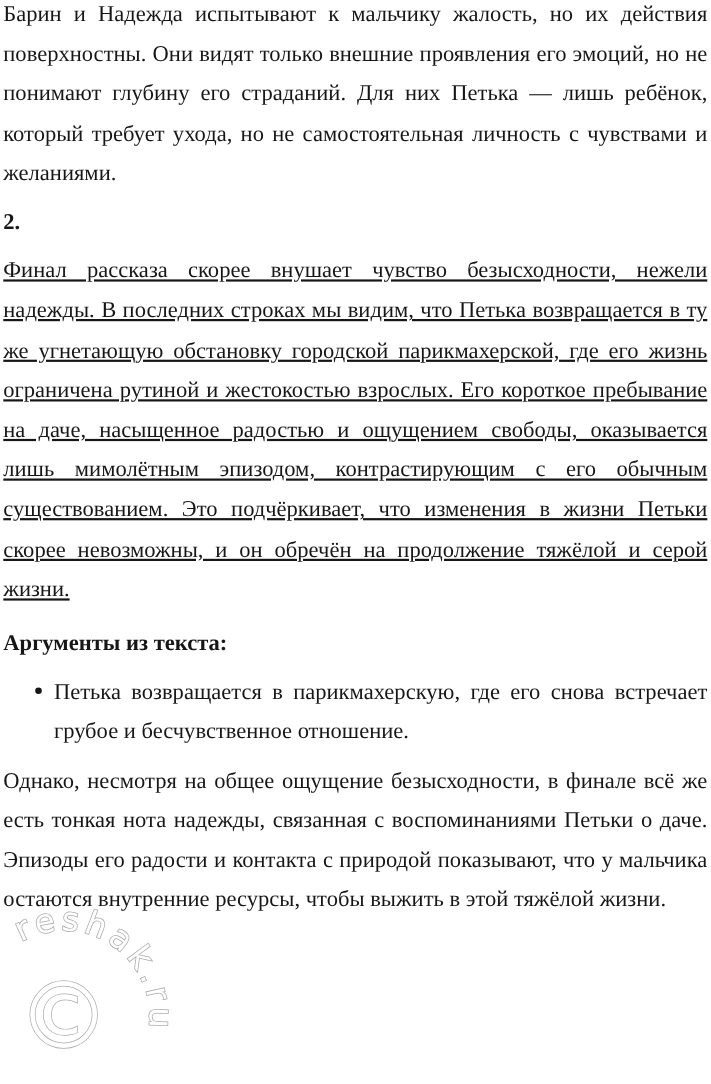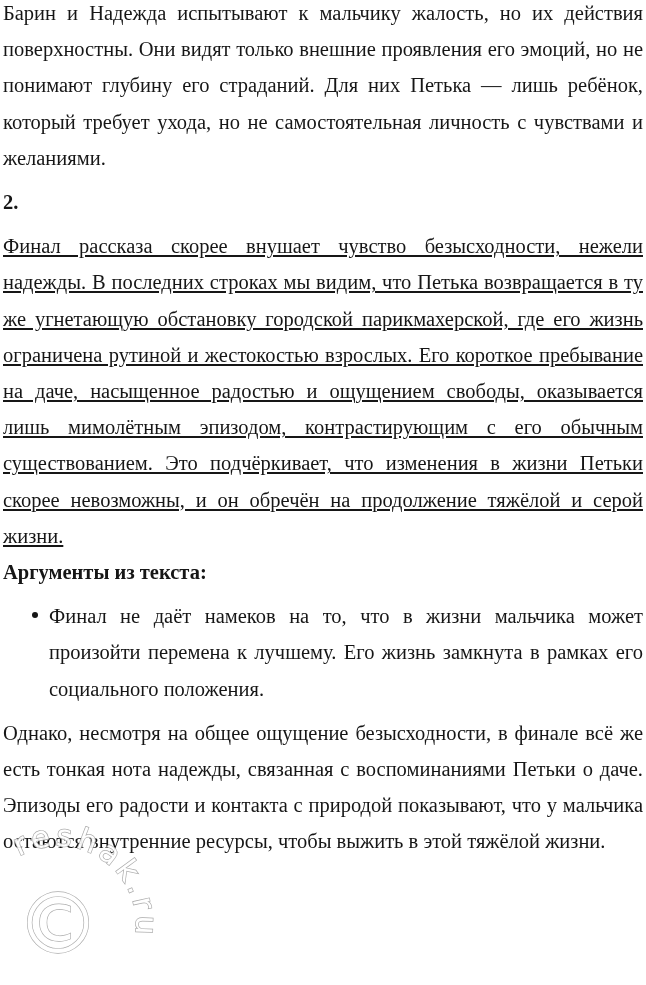--- a/index.html
+++ b/index.html
@@ -14,21 +14,21 @@
     font-size: 20.5px;
     line-height: 36.2px;
     text-align: justify;
     position: relative;
     overflow: hidden;
   }
   .para { margin: 0; }
   #p1 { margin-top: -5px; }
   .sec-num { margin-top: 8px; font-weight: bold; }
   #p2 { margin-top: 8px; text-decoration: underline; }
-  .args-heading { font-weight: bold; }
+  .args-heading { margin-top: 13px; font-weight: bold; }
   ul.args {
     margin: 8px 0 0 0;
     padding: 0;
     list-style: none;
   }
   ul.args li {
     position: relative;
     padding-left: 46px;
     text-align: justify;
   }
@@ -74,21 +74,21 @@
 
 <p class="para" id="p1">Барин и Надежда испытывают к мальчику жалость, но их действия поверхностны. Они видят только внешние проявления его эмоций, но не понимают глубину его страданий. Для них Петька — лишь ребёнок, который требует ухода, но не самостоятельная личность с чувствами и желаниями.</p>
 
 <p class="para sec-num">2.</p>
 
 <p class="para" id="p2">Финал рассказа скорее внушает чувство безысходности, нежели надежды. В последних строках мы видим, что Петька возвращается в ту же угнетающую обстановку городской парикмахерской, где его жизнь ограничена рутиной и жестокостью взрослых. Его короткое пребывание на даче, насыщенное радостью и ощущением свободы, оказывается лишь мимолётным эпизодом, контрастирующим с его обычным существованием. Это подчёркивает, что изменения в жизни Петьки скорее невозможны, и он обречён на продолжение тяжёлой и серой жизни.</p>
 
 <p class="para args-heading">Аргументы из текста:</p>
 
 <ul class="args">
-  <li>Финал не даёт намеков на то, что в жизни мальчика может произойти перемена к лучшему. Его жизнь замкнута в рамках его социального положения.</li>
+  <li>Петька возвращается в парикмахерскую, где его снова встречает грубое и бесчувственное отношение.</li>
 </ul>
 
 <p class="para" id="p3">Однако, несмотря на общее ощущение безысходности, в финале всё же есть тонкая нота надежды, связанная с воспоминаниями Петьки о даче. Эпизоды его радости и контакта с природой показывают, что у мальчика остаются внутренние ресурсы, чтобы выжить в этой тяжёлой жизни.</p>
 
 <svg class="watermark" viewBox="0 0 170 162" xmlns="http://www.w3.org/2000/svg">
   <defs>
     <path id="wm-arc" d="M 19 30.5 A 78 78 0 0 1 133.7 116.9" fill="none"></path>
   </defs>
   <text class="copyright" x="58" y="98" text-anchor="middle" dominant-baseline="central">©</text>
   <text class="site-arc">

